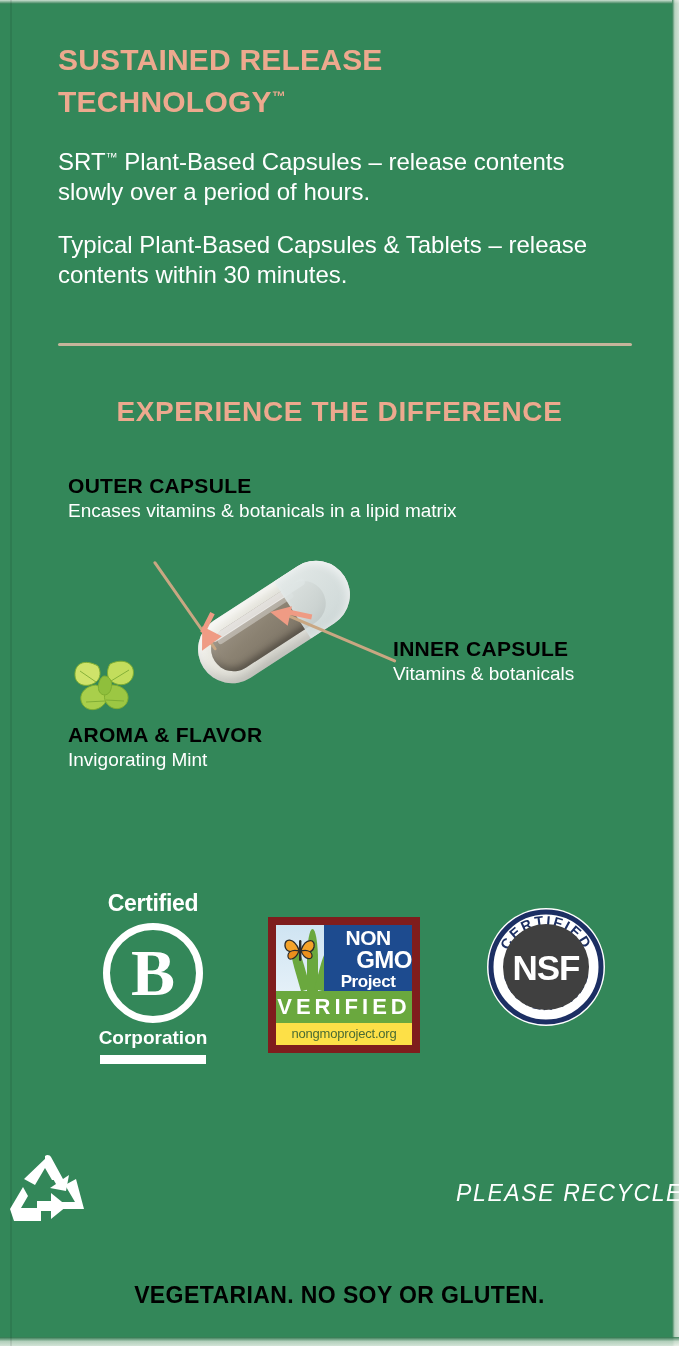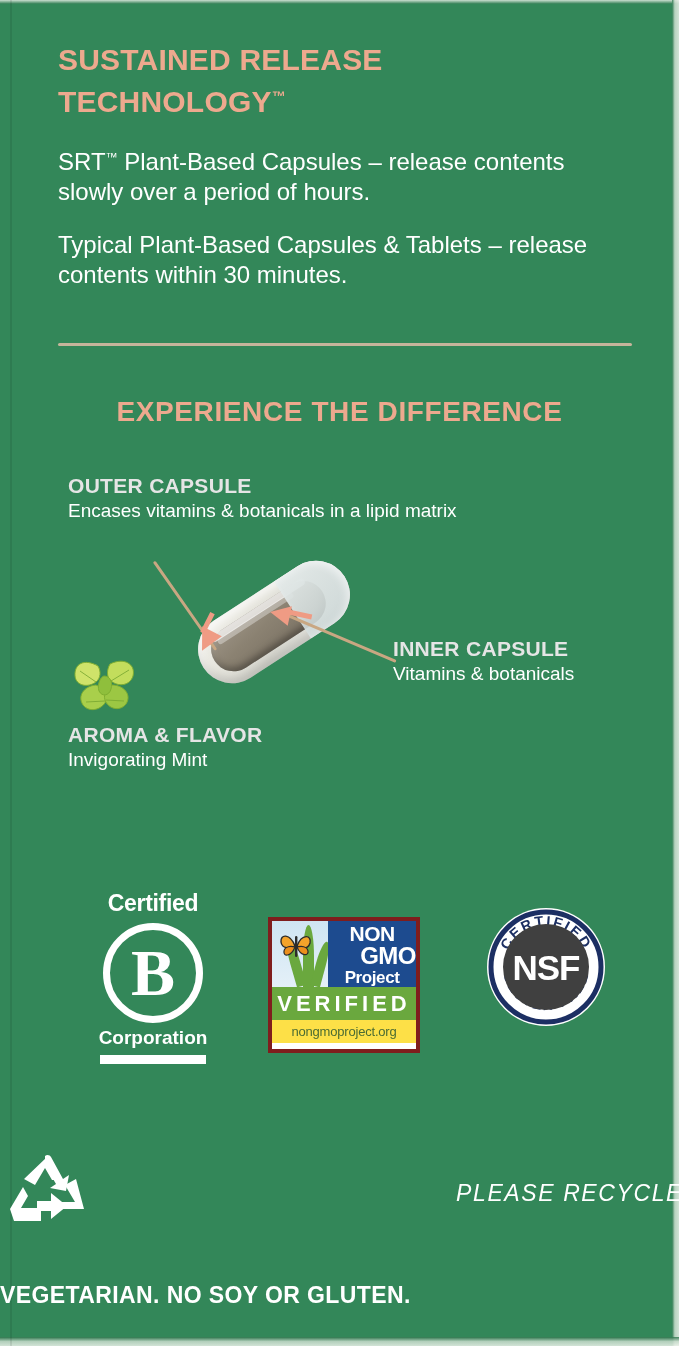--- a/index.html
+++ b/index.html
@@ -52,21 +52,21 @@
 
   
   #exp-heading{
     position:absolute;left:0;top:396px;width:679px;
     text-align:center;font-size:28px;font-weight:bold;
     letter-spacing:.6px;color:#eda98e;text-transform:uppercase;
   }
 
   
   .callout-title{
-    font-size:21px;font-weight:bold;color:#e5e5e5;
+    font-size:21px;font-weight:bold;color:#000000;
     letter-spacing:.3px;text-transform:uppercase;line-height:26px;
   }
   .callout-sub{
     font-size:19px;color:#ffffff;line-height:24px;font-weight:500;
   }
   #outer-callout{position:absolute;left:68px;top:473px;width:400px;}
   #inner-callout{position:absolute;left:393px;top:636px;width:270px;}
   #aroma-callout{position:absolute;left:68px;top:722px;width:330px;}
 
   
@@ -143,21 +143,21 @@
     border:7px solid #ffffff;box-sizing:border-box;
     display:flex;align-items:center;justify-content:center;
   }
   #bcorp-b{font-size:66px;font-weight:bold;color:#ffffff;line-height:60px;
     font-family:"Liberation Serif",serif;}
   #bcorp-corporation{font-size:19px;font-weight:bold;color:#fff;margin-top:4px;text-align:center;}
   #bcorp-bar{width:106px;height:9px;background:#ffffff;margin:6px auto 0;}
 
   #nongmo{
     position:absolute;left:268px;top:27px;width:152px;height:136px;
-    background:#ffffff;border:4px solid #7f1d1d;box-sizing:border-box;
+    background:#ffffff;border:8px solid #7f1d1d;box-sizing:border-box;
     display:flex;flex-direction:column;
   }
   #nongmo-top{display:flex;height:66px;}
   #nongmo-sky{
     position:relative;flex:1.05;background:linear-gradient(#cfe4f2,#e4f0f8);
     overflow:hidden;
   }
   .grass{position:absolute;bottom:0;background:#6aa83e;border-radius:50% 50% 0 0;}
   #g1{left:18px;width:10px;height:50px;transform:rotate(-16deg);}
   #g2{left:31px;width:11px;height:62px;}
@@ -199,22 +199,22 @@
     position:absolute;left:4px;top:1148px;width:679px;height:90px;
     display:flex;align-items:center;justify-content:space-between;gap:28px;font-style:italic;
   }
   #recycle-label{
     font-size:23px;font-weight:500;color:#ffffff;letter-spacing:1.6px;
     text-transform:uppercase;
   }
 
   
   #footer-claim{
-    position:absolute;left:0;top:1282px;width:679px;
-    font-size:23px;font-weight:bold;color:#ffffff;letter-spacing:.4px;
+    position:absolute;left:0;top:1282px;width:679px;text-align:center;
+    font-size:23px;font-weight:bold;color:#000000;letter-spacing:.4px;
     text-transform:uppercase;
   }
 </style>
 </head>
 <body>
 
 <div id="panel">
 
   <div class="edge edge-top"></div>
   <div class="edge edge-right"></div>

